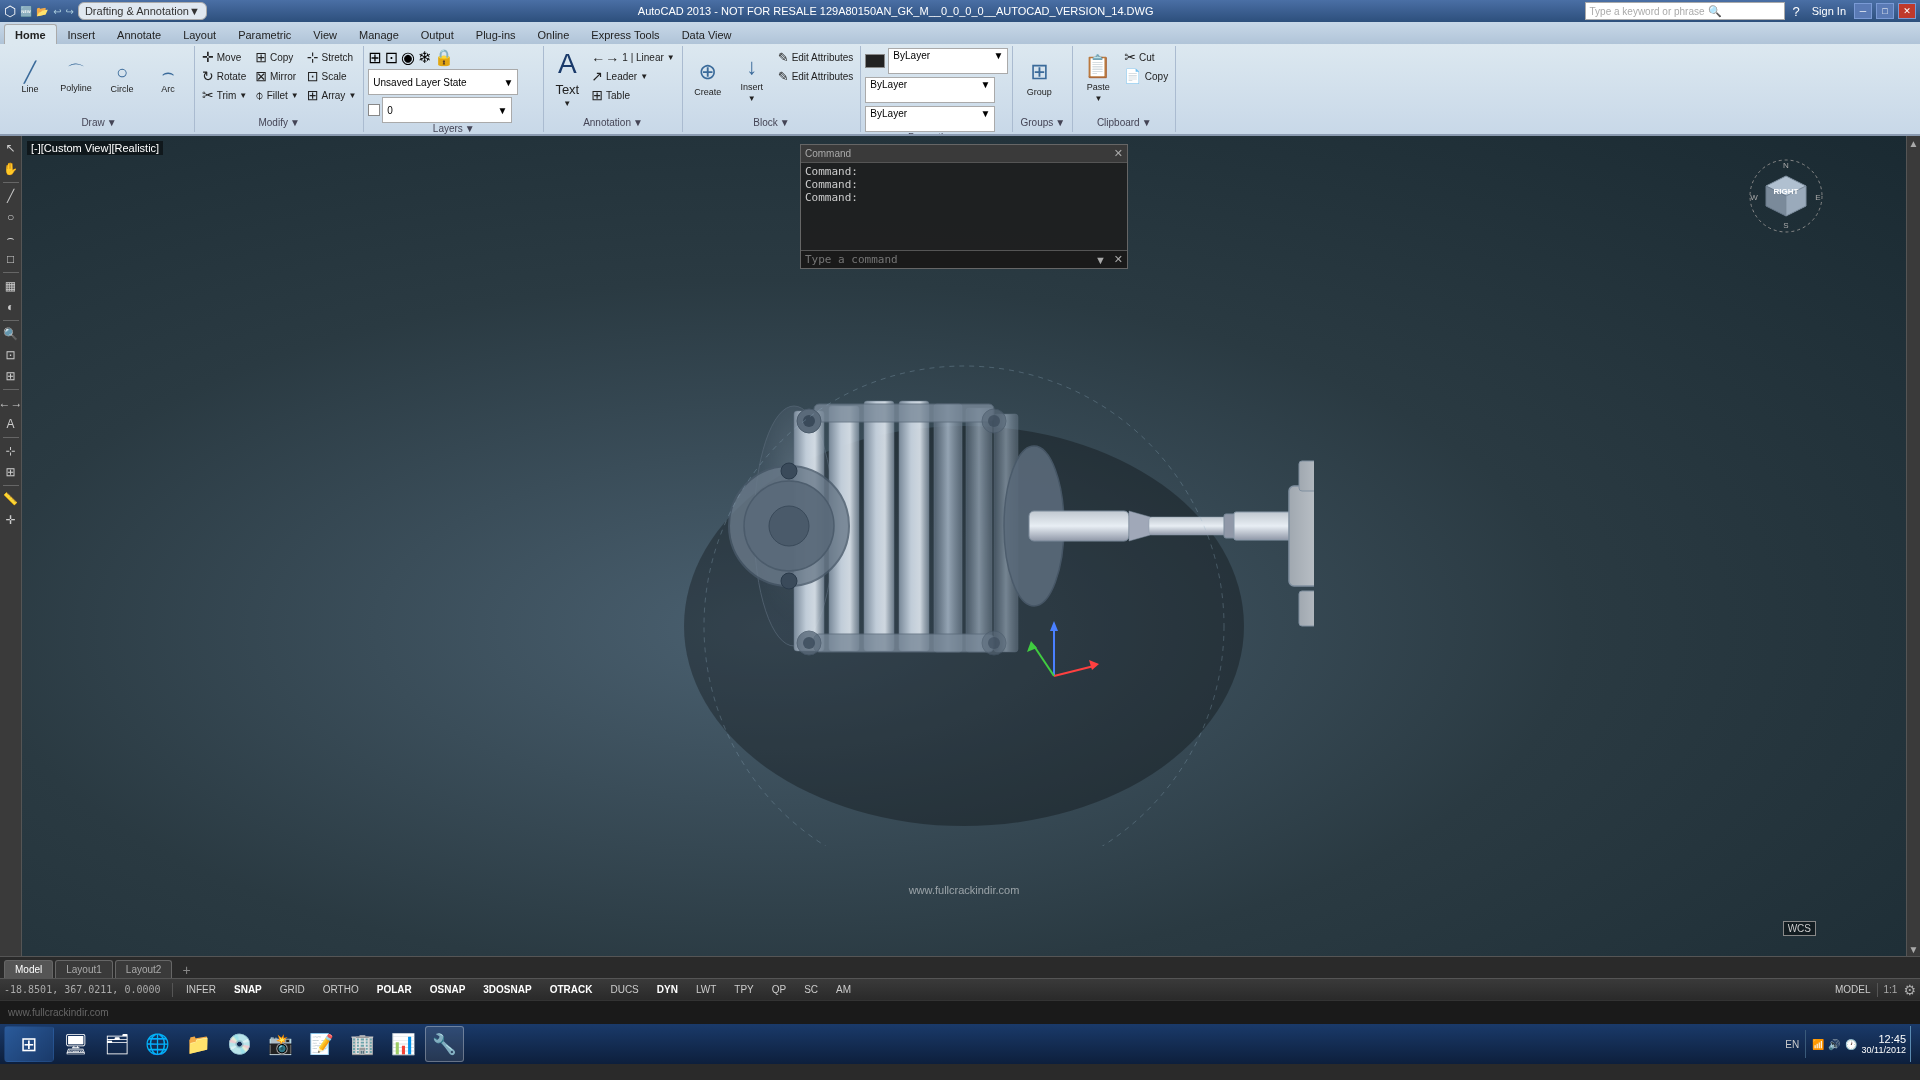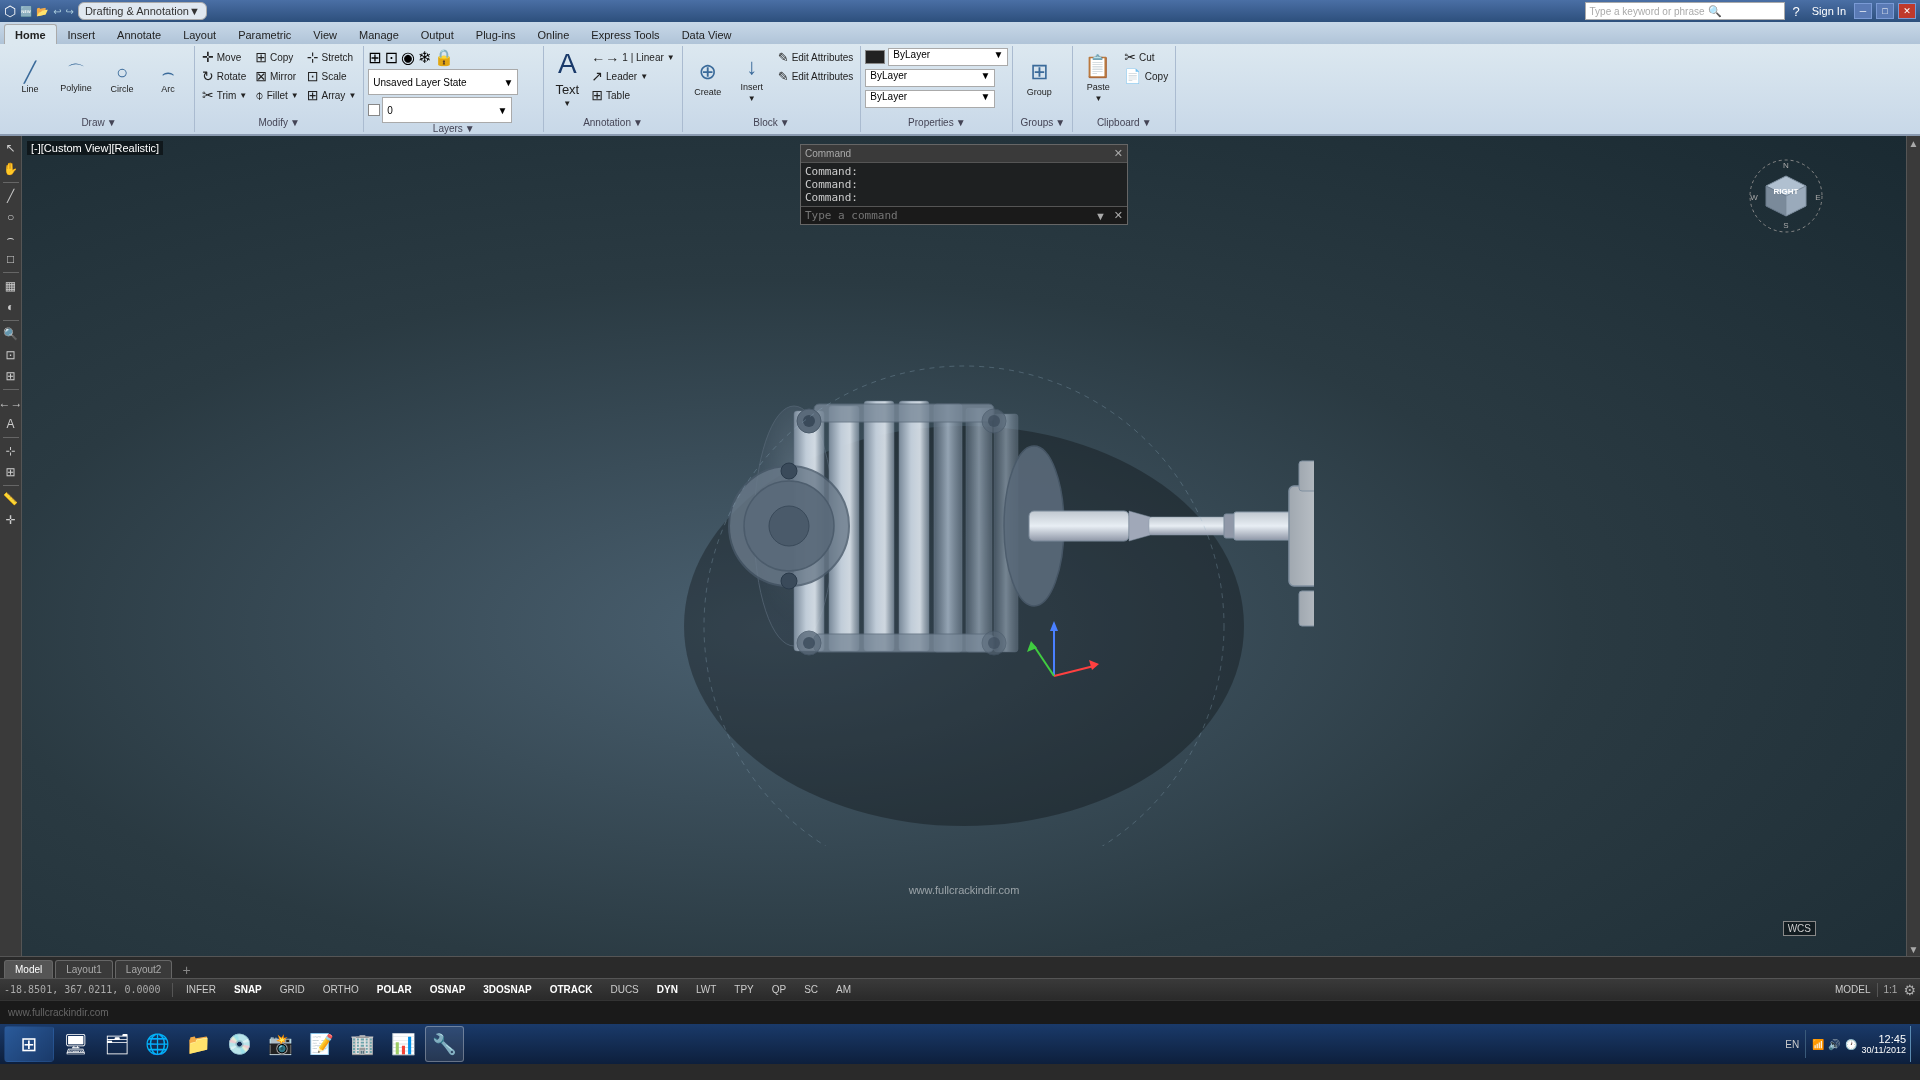--- a/index.html
+++ b/index.html
@@ -130,22 +130,22 @@
       justify-content: space-between;
       cursor: pointer;
     }
     .prop-select {
       height: 18px;
       width: 120px;
       background: white;
       border: 1px solid #aaa;
       font-size: 10px;
       display: flex;
-      align-items: flex-start;
-      padding: 0 4px;
+      align-items: flex-end;
+      padding: 12px 4px;
       justify-content: space-between;
       cursor: pointer;
     }
 
     
     .annotation-icon { font-size: 28px; color: #1a3a6a; }
 
     
     #viewport-area {
       display: flex;
@@ -209,20 +209,21 @@
       padding: 2px 4px;
       font-size: 11px;
       color: #ccc;
       font-family: monospace;
     }
     #command-input-row {
       display: flex;
       align-items: center;
       background: #1a1a1a;
       border-top: 1px solid #555;
+      margin-top: 44px;
     }
     #command-input {
       flex: 1;
       background: transparent;
       border: none;
       color: #ddd;
       font-size: 11px;
       padding: 2px 4px;
       outline: none;
       font-family: monospace;
@@ -403,20 +404,21 @@
     <span style="font-size:14px;">⬡</span>
     <span style="font-size:10px; color:#acd;">🆕</span>
     <span style="font-size:10px; color:#acd;">📂</span>
     <span style="font-size:10px; color:#acd;">↩</span>
     <span style="font-size:10px; color:#acd;">↪</span>
     <div id="workspace-name">
       <span>Drafting &amp; Annotation</span>
       <span>▼</span>
     </div>
   </div>
+  <div class="title">AutoCAD 2013 - NOT FOR RESALE  129A80150AN_GK_M__0_0_0_0__AUTOCAD_VERSION_14.DWG</div>
   <div style="display:flex;align-items:center;gap:4px;">
     <div id="search-box">
       <span style="color:#aaa;font-size:10px;">Type a keyword or phrase</span>
       <span style="font-size:11px;margin-left:4px;">🔍</span>
     </div>
     <span style="color:white;font-size:13px;padding:0 4px;">?</span>
     <span style="color:white;padding:0 4px;font-size:11px;">Sign In</span>
     <div class="ctrl-btn">─</div>
     <div class="ctrl-btn">□</div>
     <div class="ctrl-btn close">✕</div>

